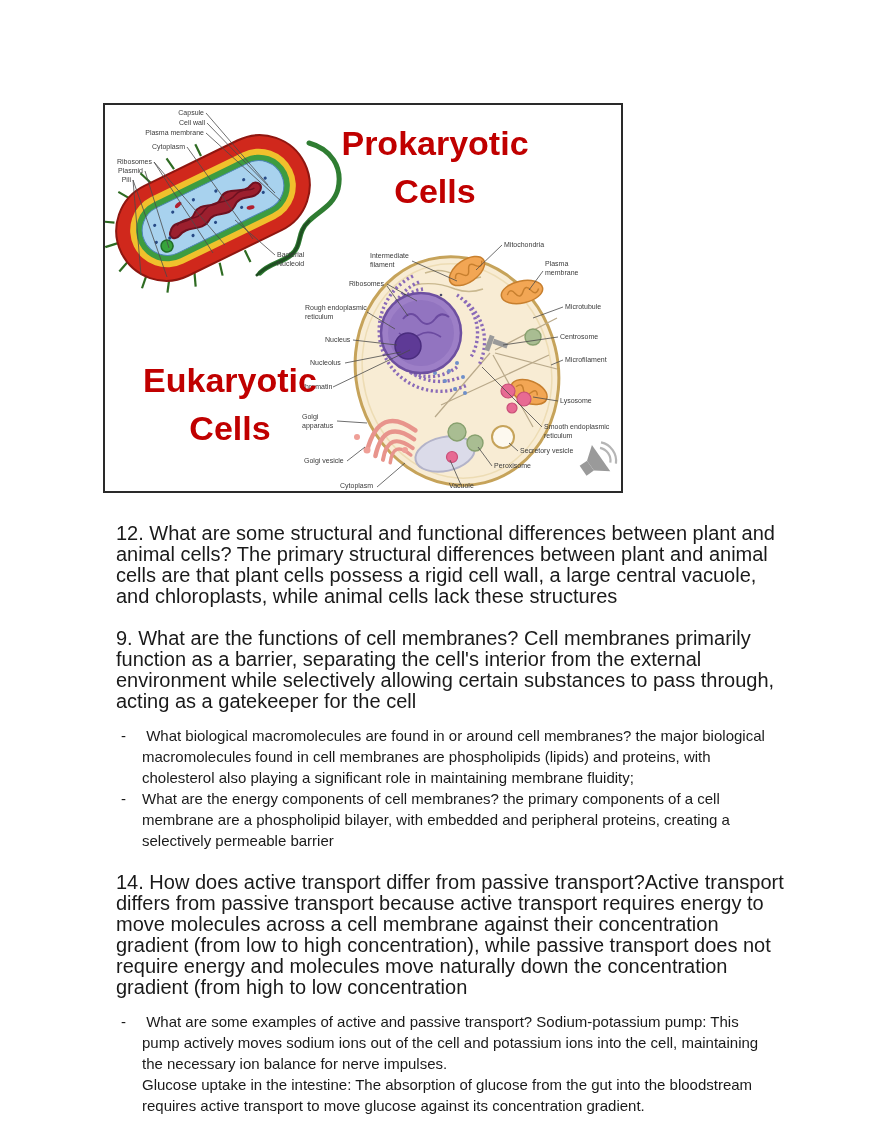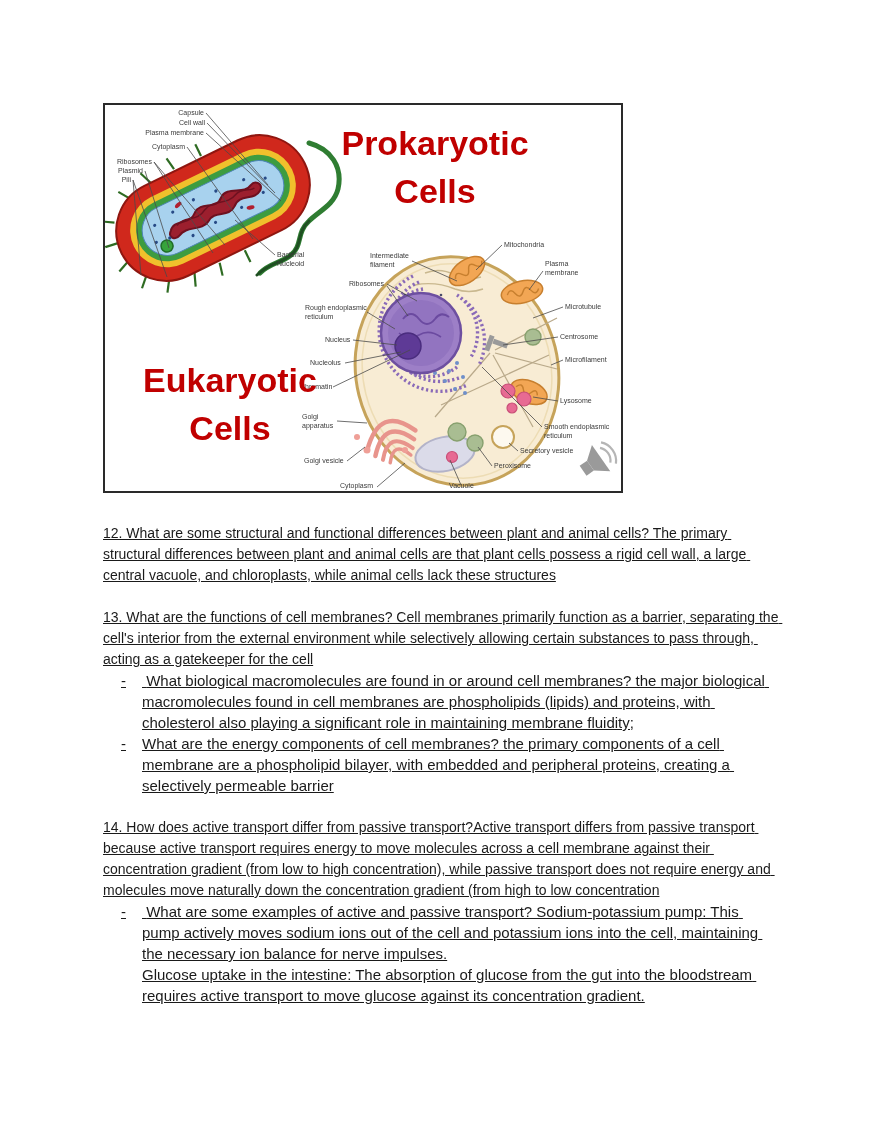--- a/index.html
+++ b/index.html
@@ -1,26 +1,26 @@
 <!DOCTYPE html>
 <html><head>
 <meta charset="utf-8">
 <style>
   html,body{margin:0;padding:0;background:#ffffff;}
   .page{
     position:relative;width:880px;height:1139px;background:#ffffff;
     font-family:"Liberation Sans",sans-serif;color:#1a1a1a;
-    box-sizing:border-box;padding:103px 101px 0 103px;overflow:hidden;text-decoration:underline;
+    box-sizing:border-box;padding:103px 101px 0 103px;overflow:hidden;
   }
   .cells-figure{
     margin:0 0 30px 0;width:516px;height:386px;border:2px solid #2a2a2a;
     background:#ffffff;
   }
   .cells-figure svg{display:block;width:516px;height:386px;}
-  .para{margin:0;font-size:14px;line-height:21px;white-space:pre-wrap;width:676px;}
+  .para{margin:13px;font-size:20px;line-height:21px;white-space:pre-wrap;width:676px;}
   .gap{margin-top:21px;}
   .dash-list{list-style:none;margin:0;padding:0;width:676px;}
   .dash-list li{display:flex;font-size:15px;line-height:21px;}
   .marker{flex:0 0 21px;margin-left:18px;}
   .li-text{flex:1;white-space:pre-wrap;}
   .fig-label{font-family:"Liberation Sans",sans-serif;font-size:7px;fill:#3a3a3a;}
   .fig-title{font-family:"Liberation Sans",sans-serif;font-weight:bold;font-size:34px;}
   .leader{stroke:#4a4a4a;stroke-width:0.8;fill:none;}
 </style>
 </head>
@@ -251,21 +251,21 @@
         <rect x="-17" y="-6" width="9" height="12" fill="#9a9a9a"></rect>
         <polygon points="-8,-6 5,-16 5,16 -8,6" fill="#9a9a9a"></polygon>
         <path d="M10,-9 A13,13 0 0 1 10,9" fill="none" stroke="#b5b5b5" stroke-width="2.2"></path>
         <path d="M14,-13 A19,19 0 0 1 14,13" fill="none" stroke="#b5b5b5" stroke-width="2.2"></path>
       </g>
     </svg>
   </figure>
 
   <p class="para">12. What are some structural and functional differences between plant and animal cells? The primary structural differences between plant and animal cells are that plant cells possess a rigid cell wall, a large central vacuole, and chloroplasts, while animal cells lack these structures</p>
 
-  <p class="para gap">13. What are the functions of cell membranes? Cell membranes primarily function as a barrier, separating the cell's interior from the external environment while selectively allowing certain substances to pass through, acting as a gatekeeper for the cell</p>
+  <p class="para gap">9. What are the functions of cell membranes? Cell membranes primarily function as a barrier, separating the cell's interior from the external environment while selectively allowing certain substances to pass through, acting as a gatekeeper for the cell</p>
 
   <ul class="dash-list">
     <li>
       <span class="marker">-</span>
       <span class="li-text"> What biological macromolecules are found in or around cell membranes? the major biological macromolecules found in cell membranes are phospholipids (lipids) and proteins, with cholesterol also playing a significant role in maintaining membrane fluidity;</span>
     </li>
     <li>
       <span class="marker">-</span>
       <span class="li-text">What are the energy components of cell membranes? the primary components of a cell membrane are a phospholipid bilayer, with embedded and peripheral proteins, creating a selectively permeable barrier</span>
     </li>

